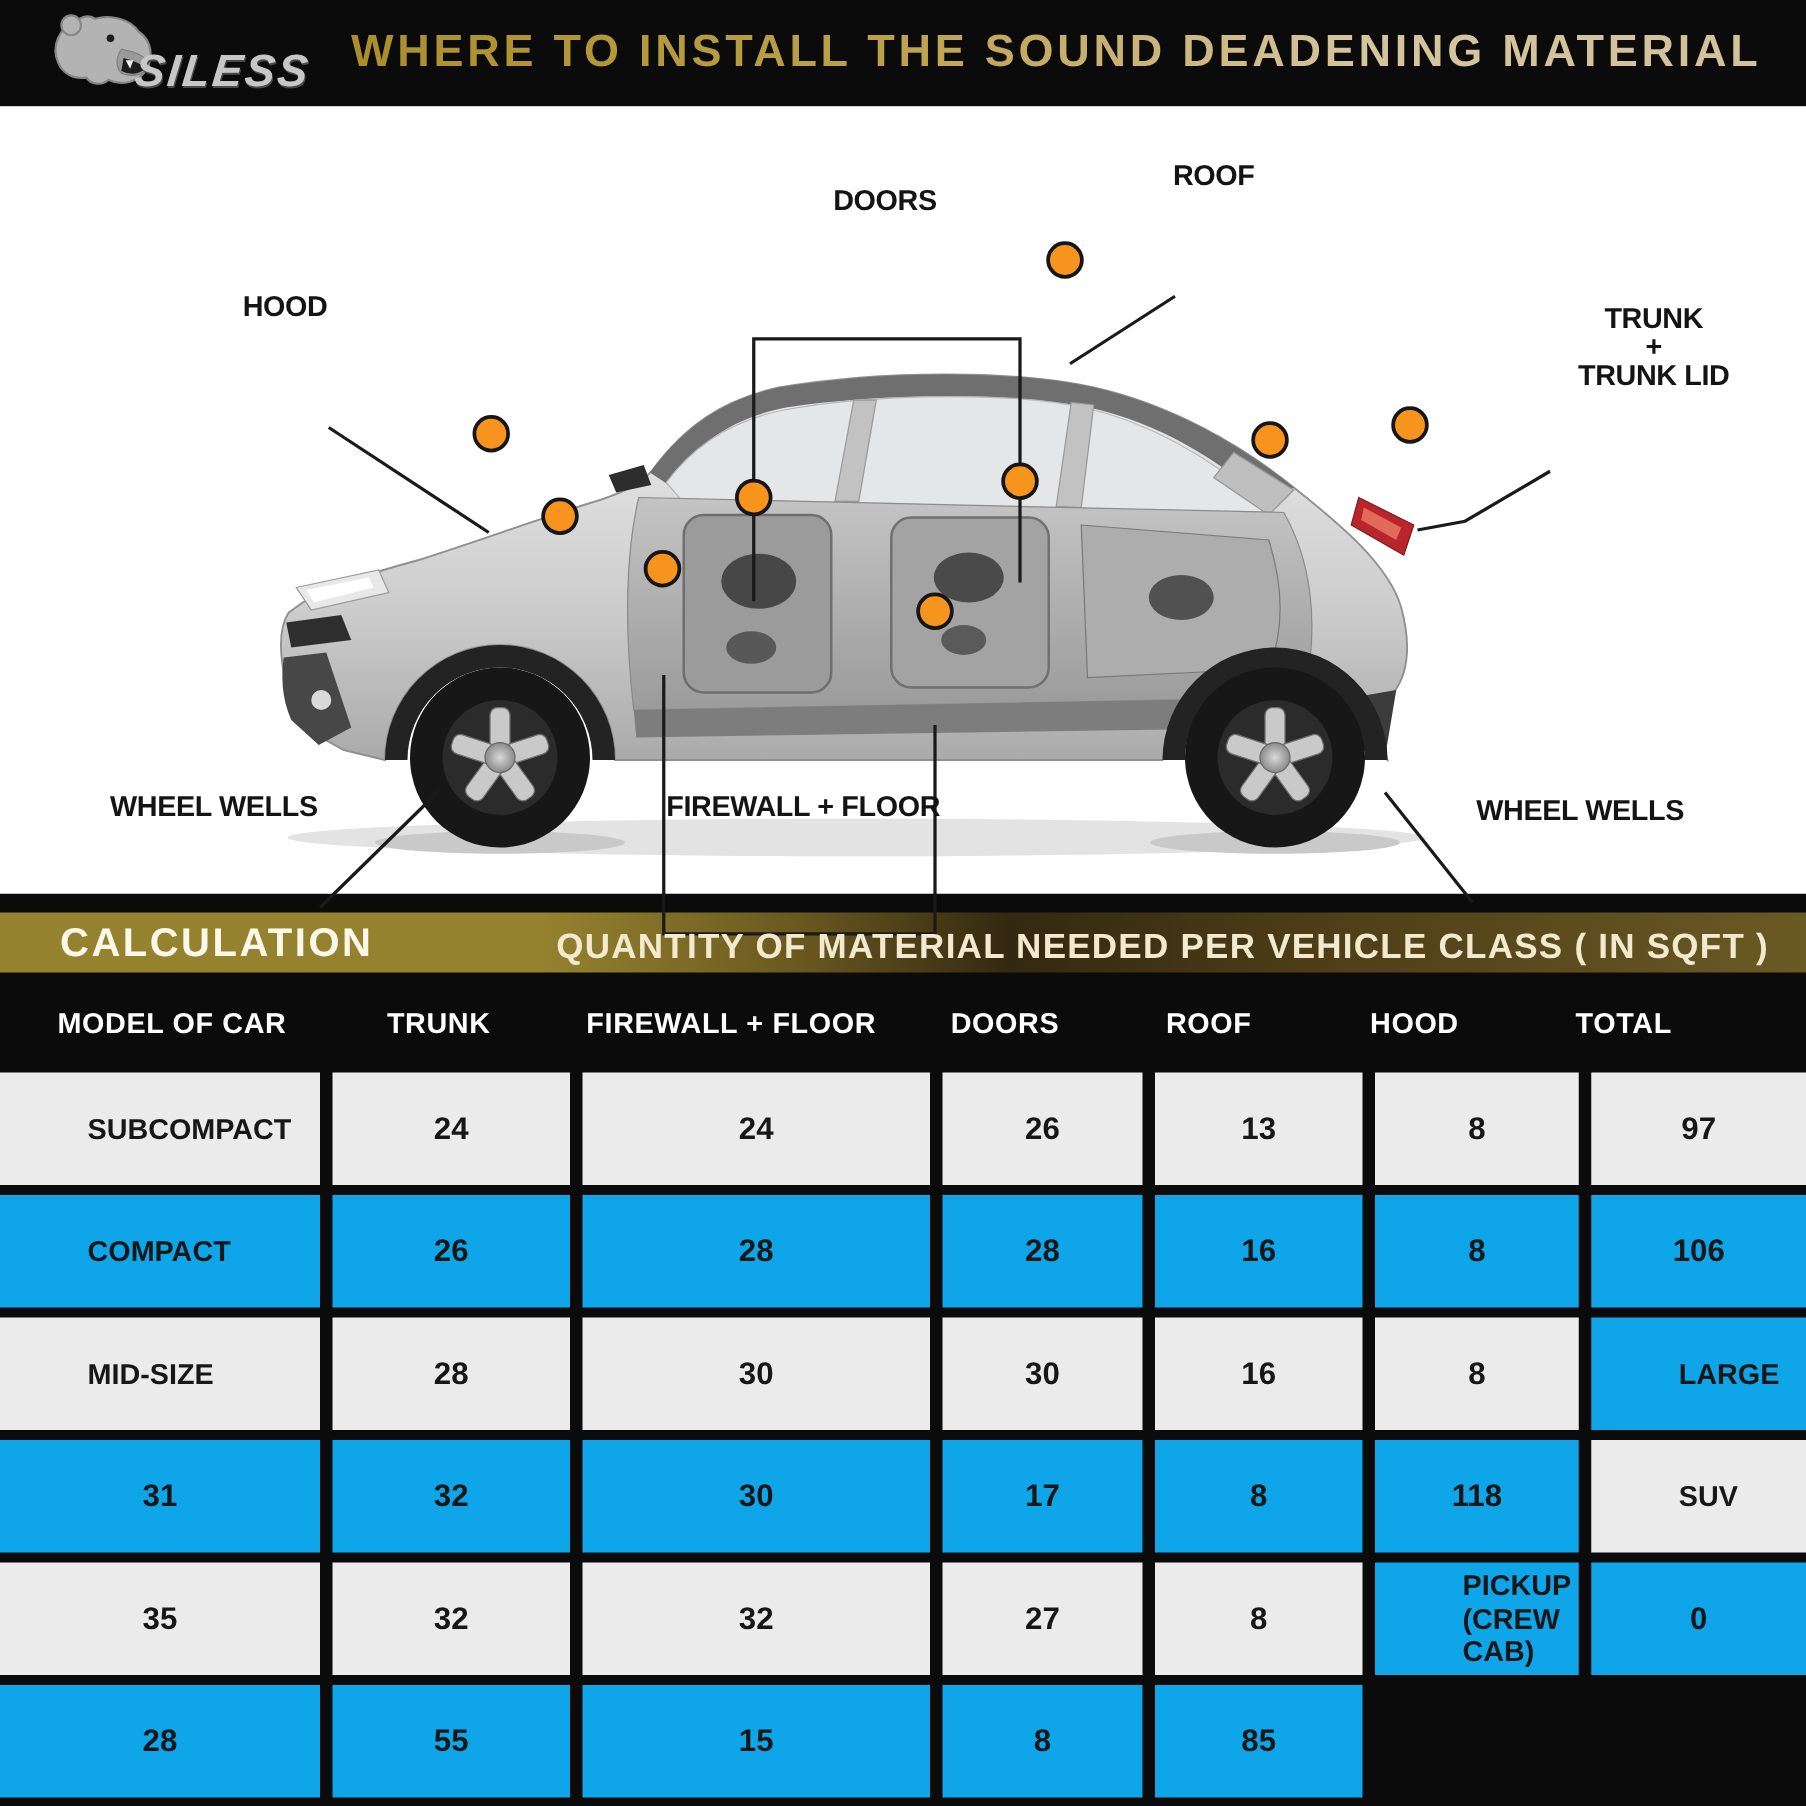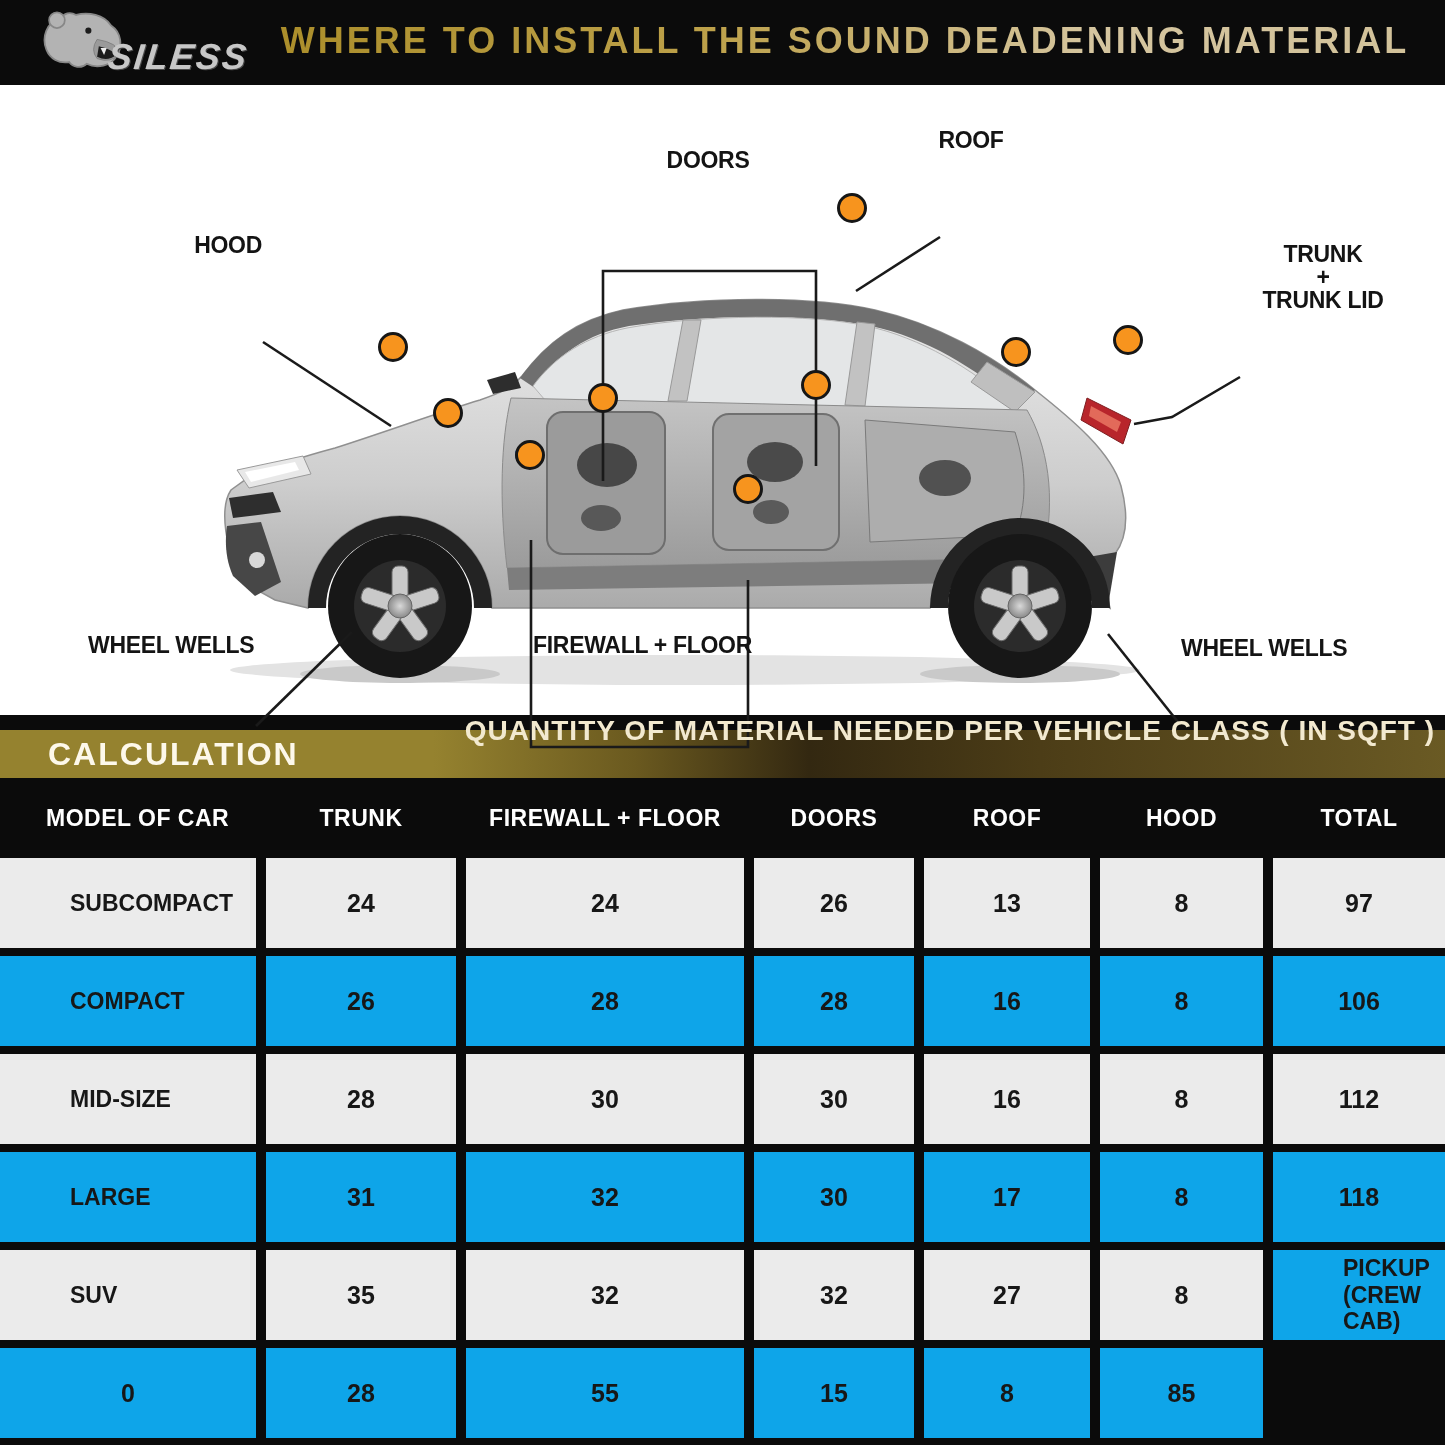--- a/index.html
+++ b/index.html
@@ -48,27 +48,27 @@
   .bottom-bg{position:absolute;left:0;top:715px;width:1445px;height:730px;background:#0b0b0b;}
   .calc-band{
     position:absolute;left:0;top:730px;width:1445px;height:48px;
     background:linear-gradient(90deg,#95822f 0%,#95822f 30%,#6a591f 44%,#332811 56%,#4c3d17 72%,#6a5a24 100%);
   }
   .calc-heading{
     position:absolute;left:48px;top:736px;font-size:32px;font-weight:bold;
     color:#fdf8ea;letter-spacing:2px;z-index:5;
   }
   .calc-sub{
-    position:absolute;left:445px;top:715px;width:990px;text-align:right;
+    position:absolute;left:445px;top:741px;width:990px;text-align:left;
     font-size:28px;font-weight:bold;color:#f2e9cf;letter-spacing:1px;z-index:5;white-space:nowrap;
   }
   .thead{
     position:absolute;left:0;top:778px;width:1445px;height:80px;
     display:grid;grid-template-columns:256px 190px 278px 160px 166px 163px 172px;
-    column-gap:10px;align-items:center;color:#ffffff;font-weight:bold;font-size:23px;
+    align-items:center;color:#ffffff;font-weight:bold;font-size:23px;
   }
   .thead .th{text-align:center;letter-spacing:0.5px;}
   .thead .th.first{text-align:left;padding-left:46px;}
   .tbody{
     position:absolute;left:0;top:858px;width:1445px;
     display:grid;grid-template-columns:256px 190px 278px 160px 166px 163px 172px;
     grid-auto-rows:90px;column-gap:10px;row-gap:8px;
   }
   .cell{
     display:flex;align-items:center;justify-content:center;
@@ -250,21 +250,20 @@
       <div class="cell num row-dark">28</div>
       <div class="cell num row-dark">16</div>
       <div class="cell num row-dark">8</div>
       <div class="cell num row-dark">106</div>
       <div class="cell model row-light">MID-SIZE</div>
       <div class="cell num row-light">28</div>
       <div class="cell num row-light">30</div>
       <div class="cell num row-light">30</div>
       <div class="cell num row-light">16</div>
       <div class="cell num row-light">8</div>
-      <div class="cell num row-light">112</div>
       <div class="cell model row-dark">LARGE</div>
       <div class="cell num row-dark">31</div>
       <div class="cell num row-dark">32</div>
       <div class="cell num row-dark">30</div>
       <div class="cell num row-dark">17</div>
       <div class="cell num row-dark">8</div>
       <div class="cell num row-dark">118</div>
       <div class="cell model row-light">SUV</div>
       <div class="cell num row-light">35</div>
       <div class="cell num row-light">32</div>

